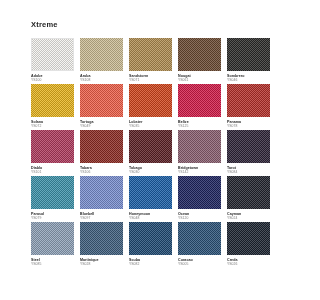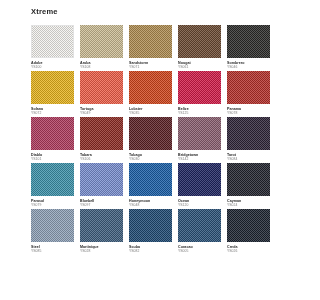--- a/index.html
+++ b/index.html
@@ -14,21 +14,21 @@
     font-family: "Liberation Sans", sans-serif;
     color: #2b2b2b;
   }
 
   .page {
     position: relative;
     width: 300px;
     height: 248px;
     background: #ffffff;
     box-sizing: border-box;
-    padding: 7px 28px 0 31px;
+    padding: 20px 28px 0 31px;
   }
 
   .page-title {
     font-size: 7.5px;
     font-weight: bold;
     letter-spacing: 0.2px;
     color: #1f1f1f;
     margin: 0 0 8px 0;
     line-height: 10px;
   }

